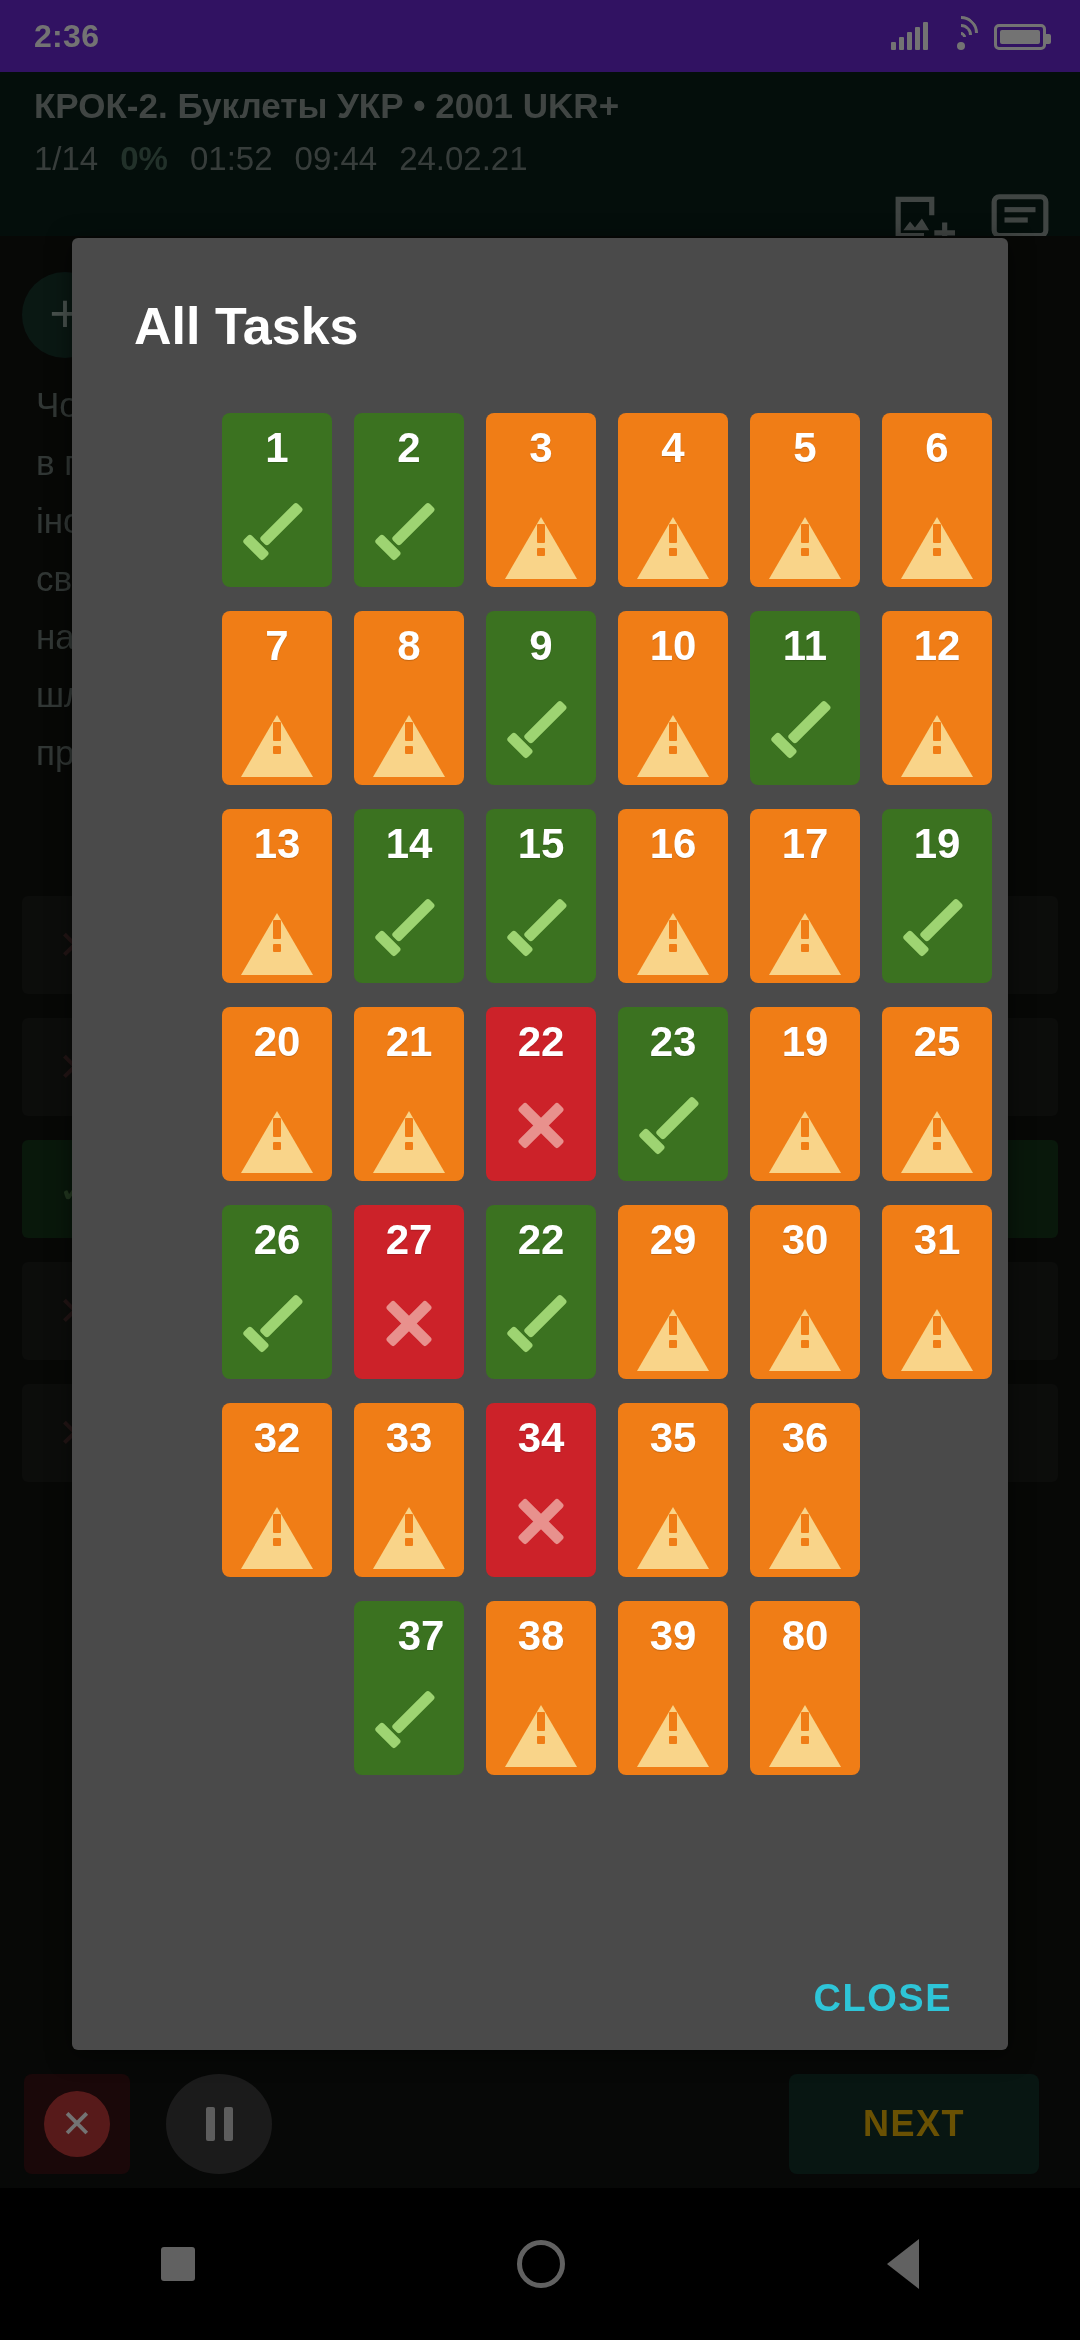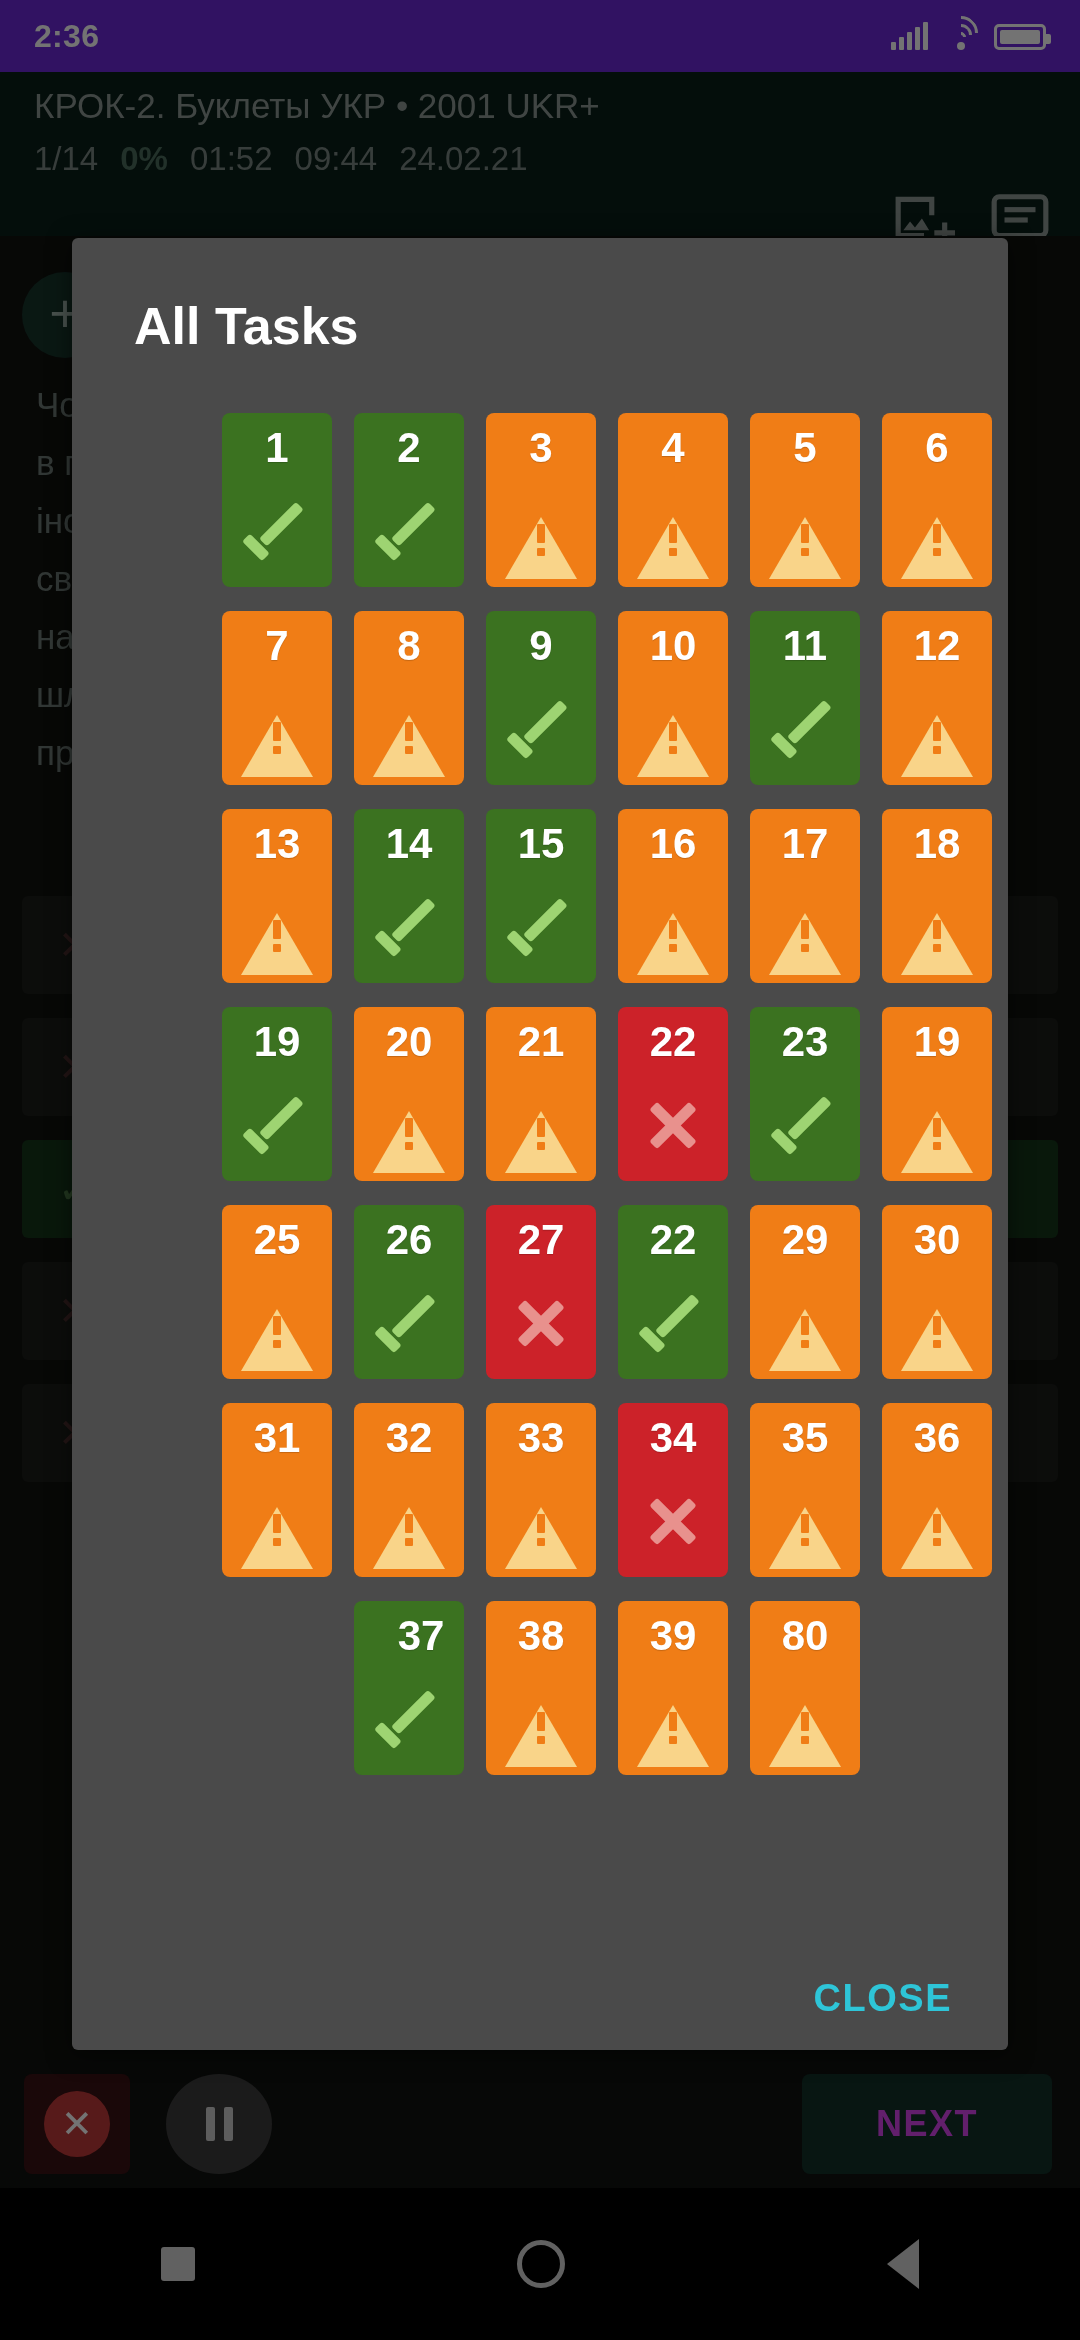--- a/index.html
+++ b/index.html
@@ -45,21 +45,21 @@
             width:8px; height:8px; background:#fff; border-radius:50%; }
 
   .battery { width:52px; height:26px; border:3px solid #fff; border-radius:5px; position:relative; }
   .battery::after { content:""; position:absolute; right:-8px; top:7px; width:5px; height:10px;
                     background:#fff; border-radius:0 2px 2px 0; }
   .battery i { position:absolute; inset:3px; background:#fff; border-radius:2px; }
 
   
   .appheader { position:absolute; left:0; top:72px; width:1080px; height:164px; background:#0a1f19; }
   .appheader .title {
-    position:absolute; left:34px; top:14px; font-size:35px; font-weight:normal;
+    position:absolute; left:34px; top:14px; font-size:35px; font-weight:bold;
     color:#8e9a96; white-space:nowrap;
   }
   .appheader .stats {
     position:absolute; left:34px; top:68px; font-size:33px; color:#7b8884;
     display:flex; gap:22px; white-space:nowrap;
   }
   .appheader .stats .pct { color:#4d6d5e; font-weight:bold; }
 
   .hdr-icon {
     position:absolute; top:96px; width:84px; height:84px;
@@ -92,21 +92,21 @@
   .ans.a5 { top:1148px; }
   .ans .mk { font-size:40px; }
 
   
   .controls { position:absolute; left:0; top:2060px; width:1080px; height:128px; background:#101210; }
   .ctl { position:absolute; top:14px; height:100px; border-radius:8px;
          display:flex; align-items:center; justify-content:center; }
   .ctl.stop { left:24px; width:106px; background:#3a1214; }
   .ctl.pause{ left:166px; width:106px; background:#3c3c3c; border-radius:50%; }
   .ctl.grid { left:312px; width:106px; background:#2e2f2d; }
-  .ctl.next { right:28px; width:250px; background:#123129; color:#d946ef;
+  .ctl.next { right:41px; width:250px; background:#123129; color:#eab308;
               font-size:36px; font-weight:bold; letter-spacing:1.5px; }
 
   .circ-x { width:66px; height:66px; border-radius:50%; background:#c23b3b;
             display:flex; align-items:center; justify-content:center; color:#fff; font-size:38px; }
   .pause-bars { display:flex; gap:9px; }
   .pause-bars i { width:9px; height:34px; background:#cfcfcf; border-radius:2px; }
   .dotgrid { display:grid; grid-template-columns:repeat(3,14px); gap:10px; }
   .dotgrid i { width:14px; height:14px; background:#b9b9b9; border-radius:2px; }
 
   
@@ -384,26 +384,20 @@
           <span class="mark">
             <span class="warnicon"><span class="tri"></span><span class="bang"></span><span class="dot"></span></span>
           </span>
         </div>
         <div class="tile warn">
           <span class="num">17</span>
           <span class="mark">
             <span class="warnicon"><span class="tri"></span><span class="bang"></span><span class="dot"></span></span>
           </span>
         </div>
-        <div class="tile warn">
-          <span class="num">18</span>
-          <span class="mark">
-            <span class="warnicon"><span class="tri"></span><span class="bang"></span><span class="dot"></span></span>
-          </span>
-        </div>
         <div class="tile ok">
           <span class="num">19</span>
           <span class="mark">
             <span class="check"></span>
           </span>
         </div>
         <div class="tile warn">
           <span class="num">20</span>
           <span class="mark">
             <span class="warnicon"><span class="tri"></span><span class="bang"></span><span class="dot"></span></span>

